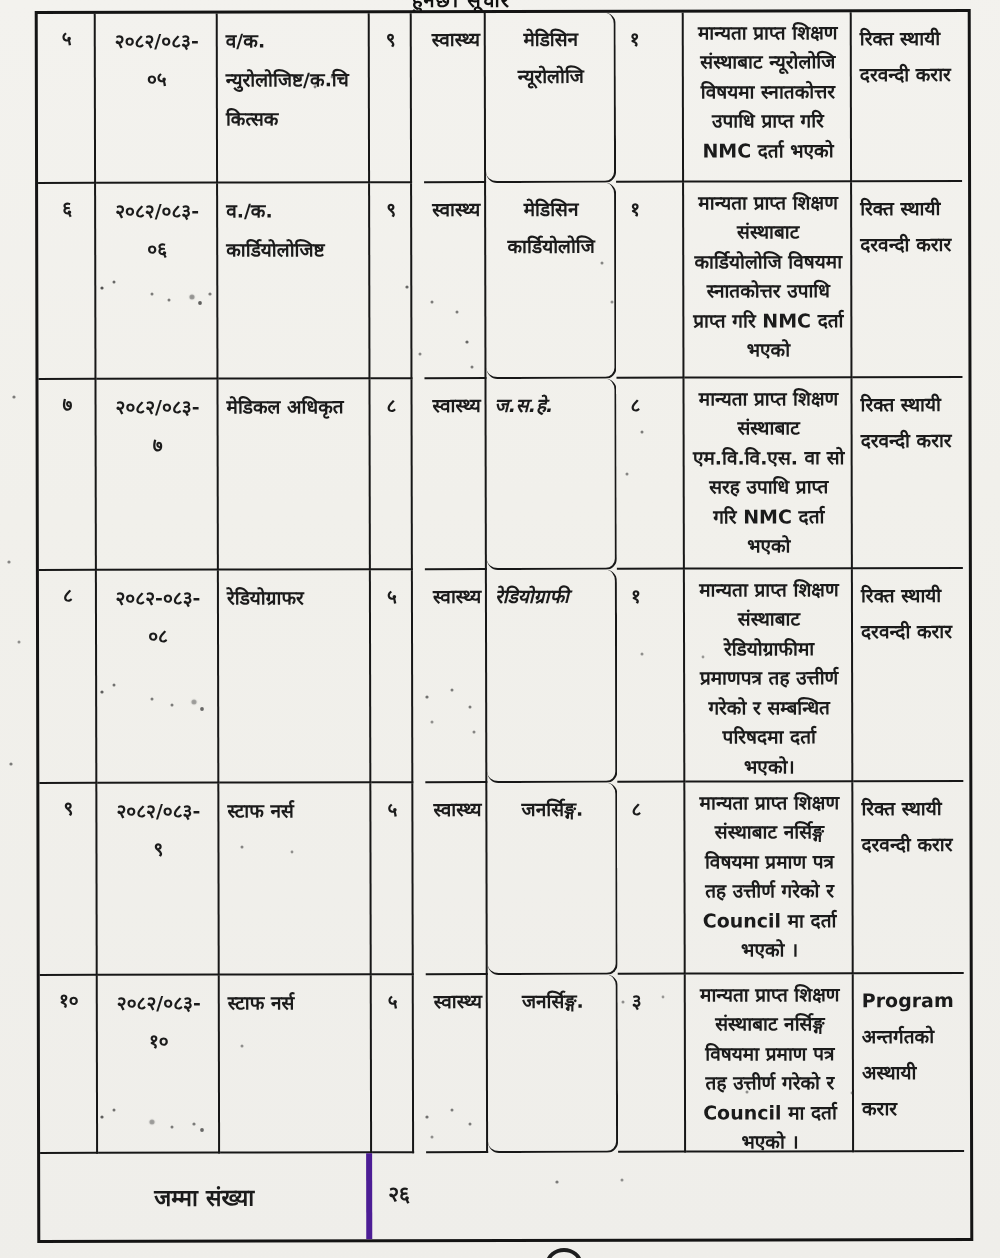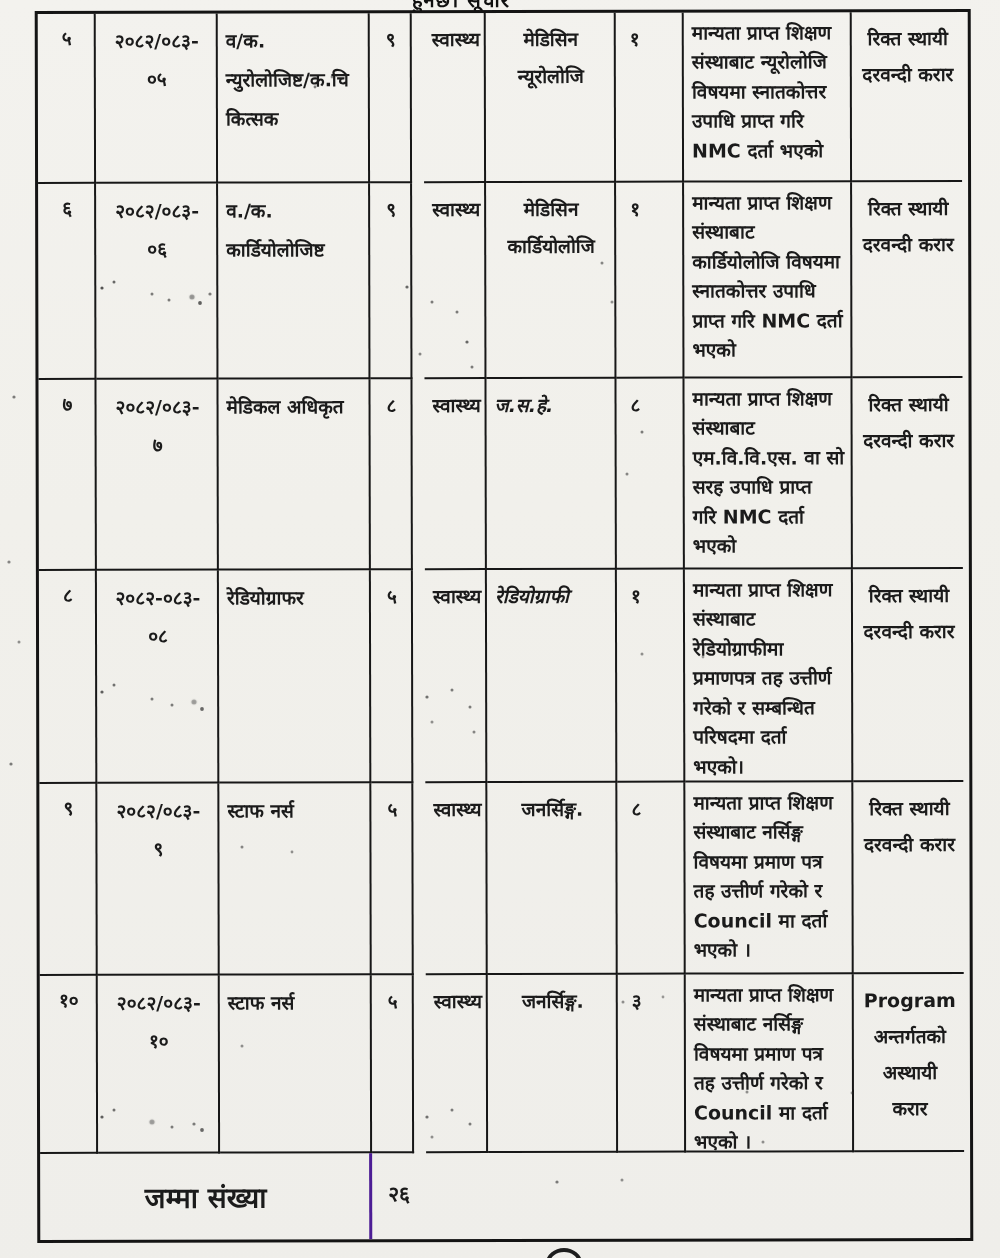--- a/index.html
+++ b/index.html
@@ -43,32 +43,32 @@
     white-space: pre-line;
     overflow: hidden;
     box-sizing: border-box;
   }
   .cell.last { border-right: none; }
   .c-sn   { text-align: center; padding-top: 6px; }
   .c-ad   { text-align: center; line-height: 2.0; }
   .c-pos  { text-align: left; line-height: 2.05; }
   .c-lvl  { text-align: center; }
   .c-svc  { text-align: center; margin-left: 12px; }
-  .c-grp  { text-align: center; line-height: 1.95; }
+  .c-grp  { text-align: center; line-height: 1.95; border-radius: 11px; }
   .c-grp.align-left { text-align: left; font-style: italic; }
   .c-cnt  { text-align: left; padding-left: 14px; }
-  .c-qual { text-align: left; line-height: 1.55; padding-top: 6px; }
-  .c-rem  { text-align: center; line-height: 1.9; }
+  .c-qual { text-align: center; line-height: 1.55; padding-top: 6px; }
+  .c-rem  { text-align: left; line-height: 1.9; }
   
   .total-a {
     grid-column: span 3;
-    border-right: 3px solid #4c1d95;
+    border-right: 6px solid #4c1d95;
     border-bottom: none;
     display: flex; align-items: center; justify-content: center;
-    font-size: 28px; font-weight: 700;
+    font-size: 23px; font-weight: 700;
     box-sizing: border-box;
   }
   .total-b {
     grid-column: span 6;
     border-right: none; border-bottom: none;
     padding: 22px 0 0 16px;
     font-size: 21px; font-weight: 700;
     box-sizing: border-box;
   }
   

